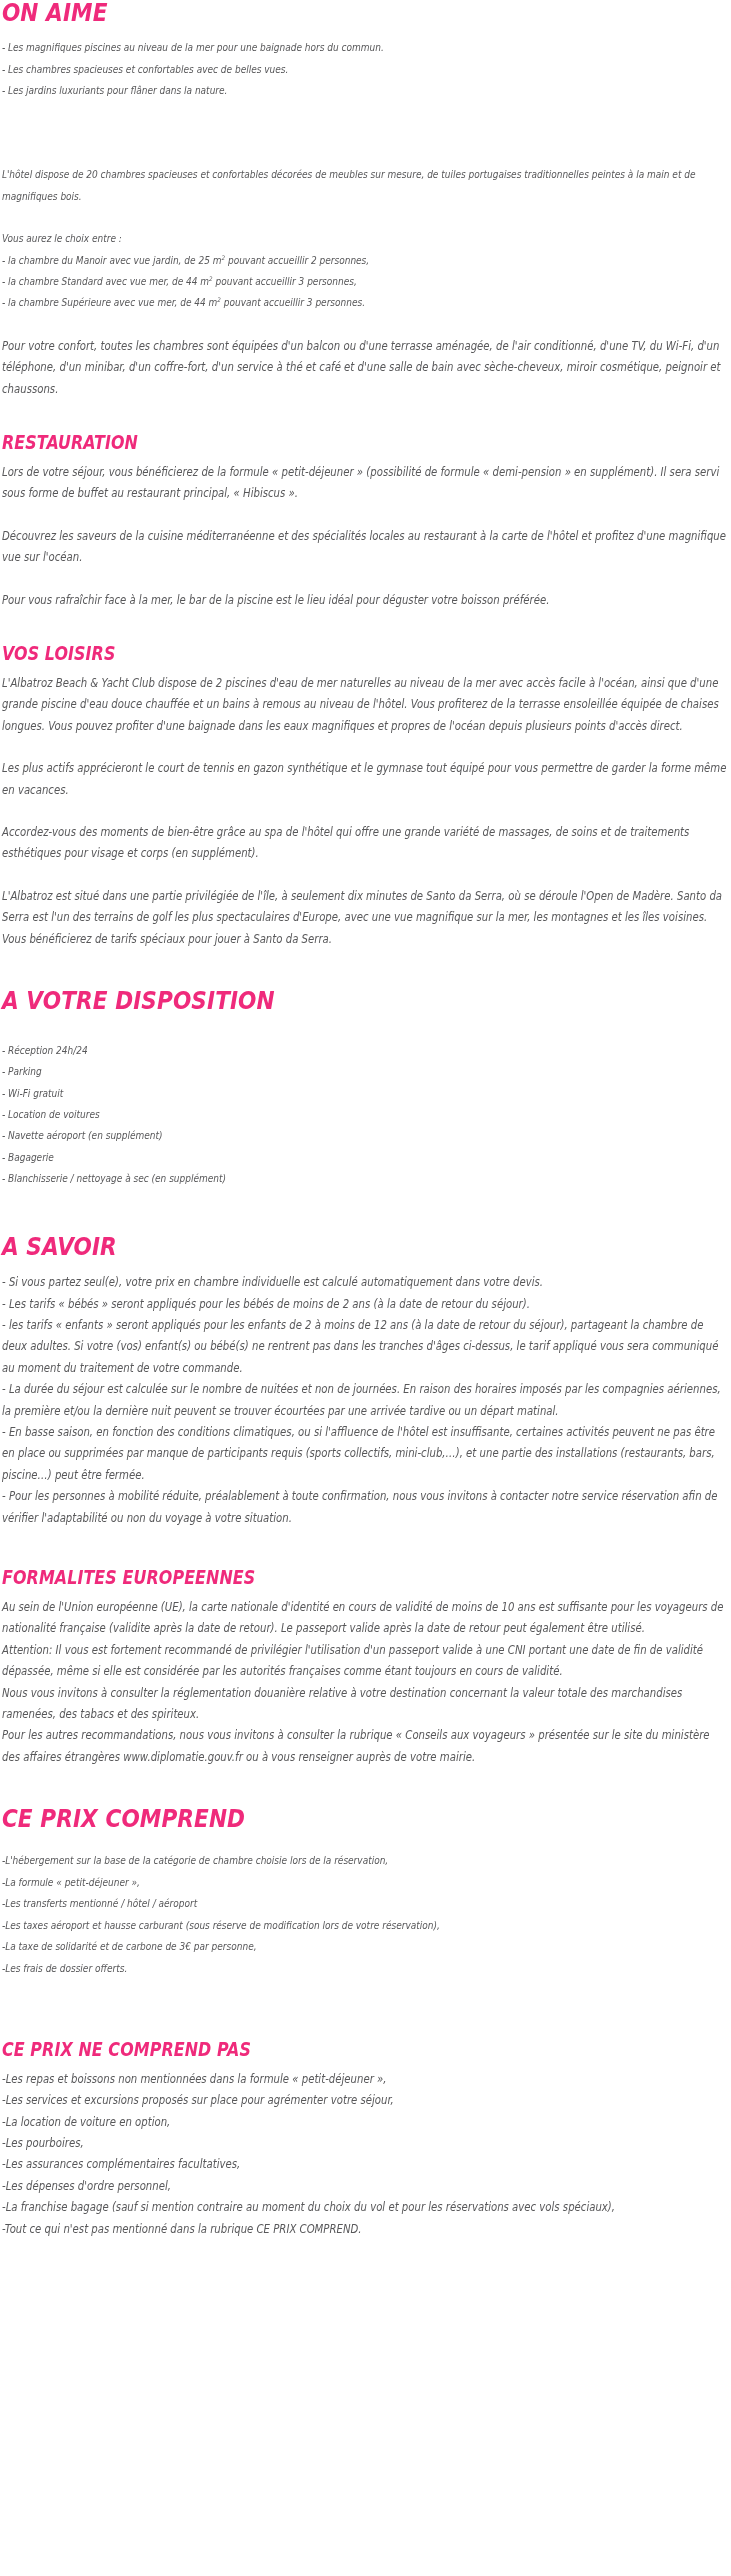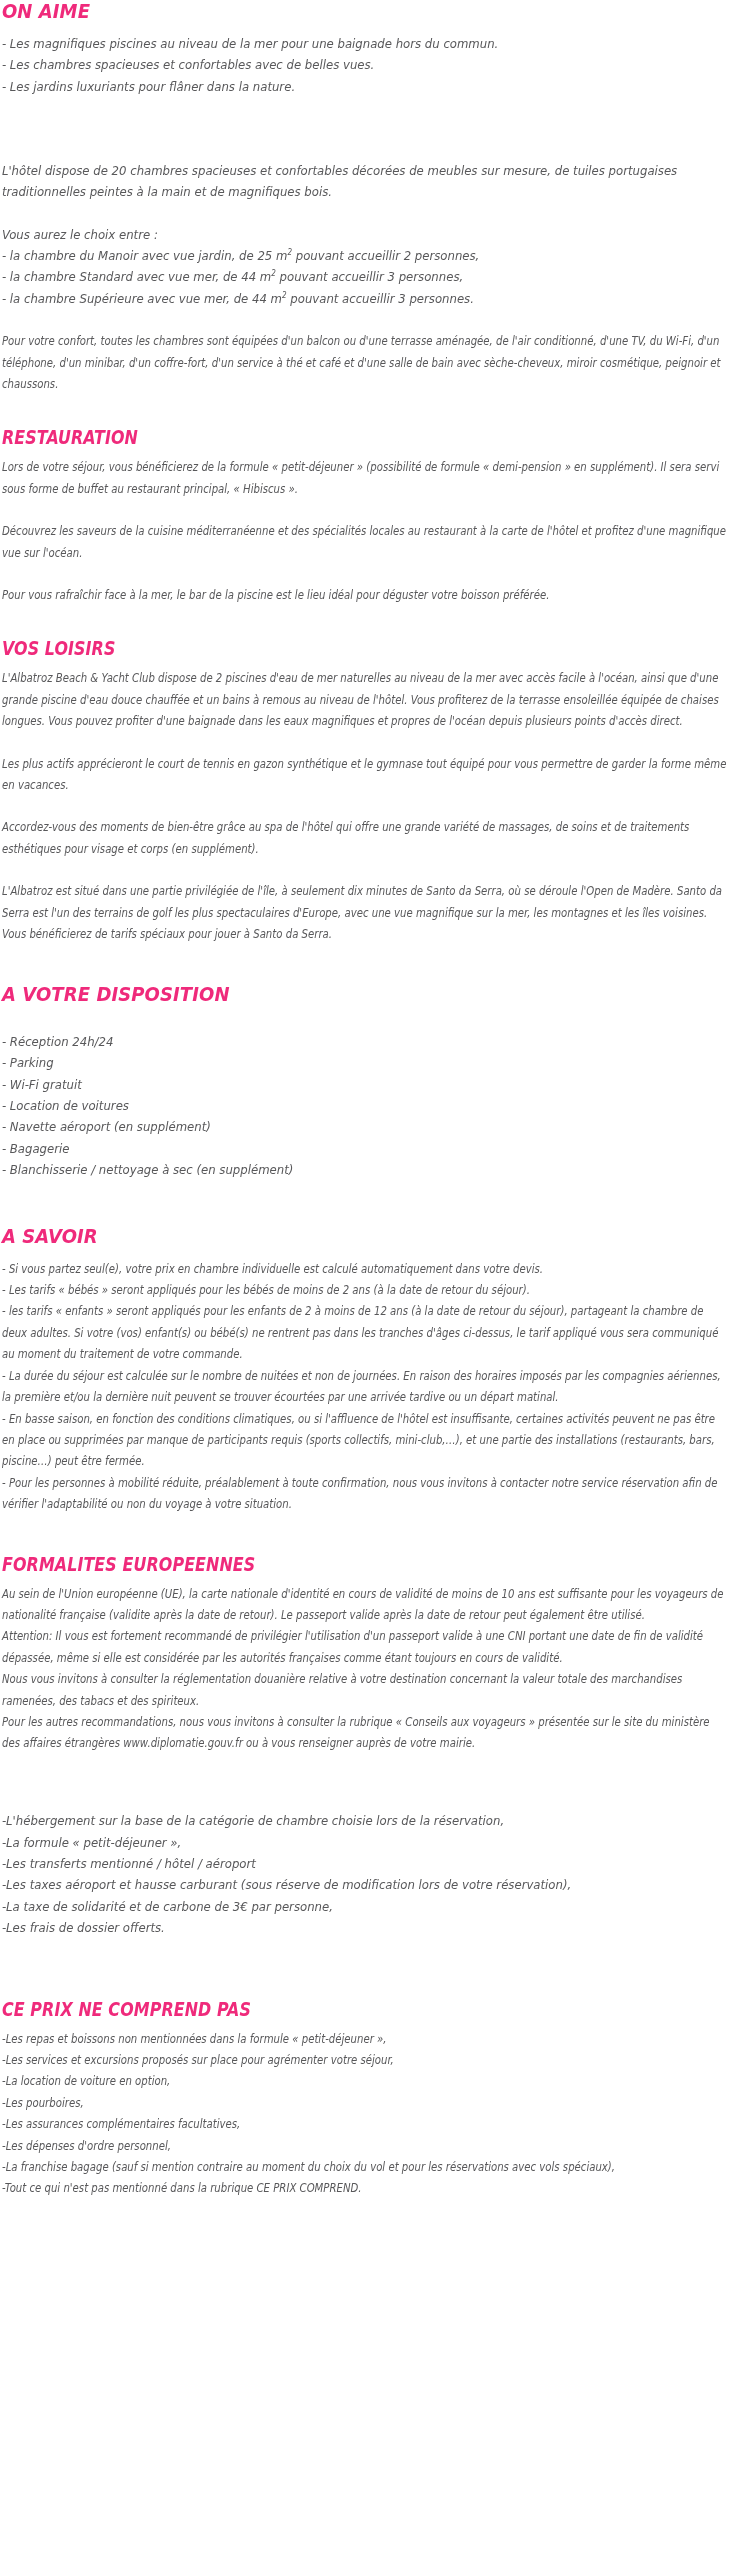--- a/index.html
+++ b/index.html
@@ -26,35 +26,35 @@
     margin: 0;
     padding: 0;
     font-style: italic;
     font-weight: 700;
     font-stretch: condensed;
     color: #ef2a7b;
     letter-spacing: 0.1px;
     line-height: 1.12;
   }
   
-  .scale-lg h2.section-title { font-size: 20px; }
+  .scale-lg h2.section-title { font-size: 24px; }
   
   .scale-sm h2.section-title { font-size: 19px; transform: scaleX(0.93); transform-origin: left center; }
 
   
   p.para, p.bullet {
     margin: 0;
     padding: 0;
     font-style: italic;
     font-weight: 400;
     color: #58585a;
   }
   
   .scale-lg p.para, .scale-lg p.bullet {
-    font-size: 13px;
+    font-size: 10px;
     line-height: 21.4px;
   }
   
   .scale-sm p.para, .scale-sm p.bullet {
     font-size: 12.6px;
     line-height: 21.4px;
     transform: scaleX(0.895);
     transform-origin: left top;
     width: 111.7%;
   }
@@ -165,20 +165,21 @@
     <div class="after-title-sm"></div>
     <p class="para">Au sein de l'Union européenne (UE), la carte nationale d'identité en cours de validité de moins de 10 ans est suffisante pour les voyageurs de nationalité française (validite après la date de retour). Le passeport valide après la date de retour peut également être utilisé.</p>
     <p class="para">Attention: Il vous est fortement recommandé de privilégier l'utilisation d'un passeport valide à une CNI portant une date de fin de validité dépassée, même si elle est considérée par les autorités françaises comme étant toujours en cours de validité.</p>
     <p class="para">Nous vous invitons à consulter la réglementation douanière relative à votre destination concernant la valeur totale des marchandises ramenées, des tabacs et des spiriteux.</p>
     <p class="para">Pour les autres recommandations, nous vous invitons à consulter la rubrique « Conseils aux voyageurs » présentée sur le site du ministère des affaires étrangères www.diplomatie.gouv.fr ou à vous renseigner auprès de votre mairie.</p>
   </section>
 
   <div class="sp-40"></div>
 
   <section class="scale-lg">
+    <h2 class="section-title">CE PRIX COMPREND</h2>
     <div class="sp-18"></div>
     <p class="bullet">-L'hébergement sur la base de la catégorie de chambre choisie lors de la réservation,</p>
     <p class="bullet">-La formule « petit-déjeuner »,</p>
     <p class="bullet">-Les transferts mentionné / hôtel / aéroport</p>
     <p class="bullet">-Les taxes aéroport et hausse carburant (sous réserve de modification lors de votre réservation),</p>
     <p class="bullet">-La taxe de solidarité et de carbone de 3€ par personne,</p>
     <p class="bullet">-Les frais de dossier offerts.</p>
   </section>
 
   <div class="sp-62"></div>

